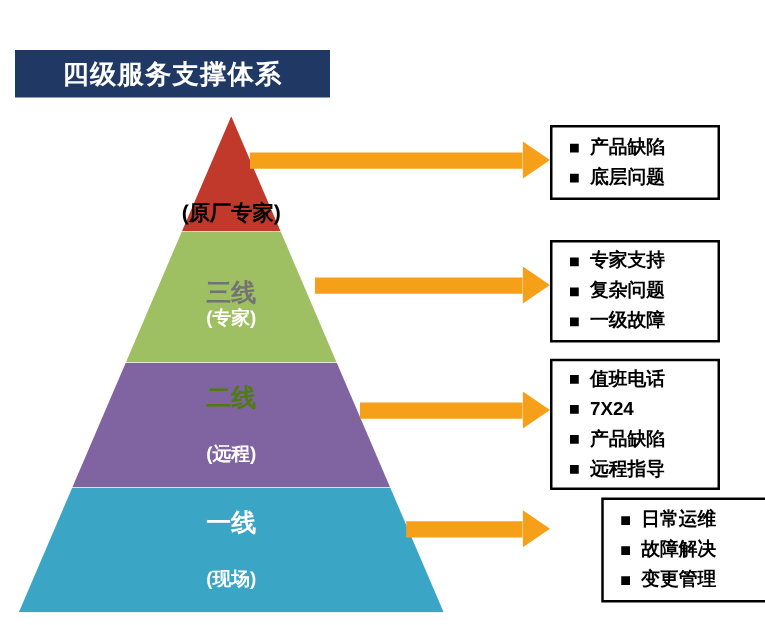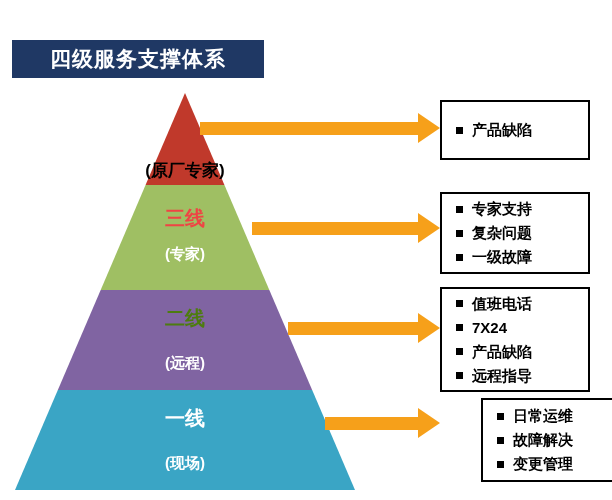--- a/index.html
+++ b/index.html
@@ -72,21 +72,21 @@
   }
   .arrow-1 { left: 200px; top: 113px; width: 240px; }
   .arrow-2 { left: 252px; top: 213px; width: 188px; }
   .arrow-3 { left: 288px; top: 313px; width: 152px; }
   .arrow-4 { left: 325px; top: 408px; width: 115px; }
 
   
   .info-box {
     position: absolute;
     left: 440px;
-    width: 150px;
+    width: 136px;
     background: #ffffff;
     border: 2px solid #000000;
     box-sizing: border-box;
     display: flex;
     flex-direction: column;
     justify-content: center;
     padding: 6px 10px 6px 14px;
   }
   .box-1 { top: 100px; height: 60px; }
   .box-2 { top: 192px; height: 82px; }
@@ -116,21 +116,21 @@
   <div class="title-banner" style="background: rgb(31, 56, 100); color: rgb(255, 255, 255); margin-top: 20px;">四级服务支撑体系</div>
 
   <div class="pyramid">
     <div class="level level-0" style="background: rgb(192, 57, 43);"></div>
     <div class="level level-1" style="background: rgb(159, 191, 99);"></div>
     <div class="level level-2" style="background: rgb(128, 100, 162);"></div>
     <div class="level level-3" style="background: rgb(58, 165, 197);"></div>
 
     <div class="level-sub sub-0" style="color: rgb(0, 0, 0);">(原厂专家)</div>
 
-    <div class="level-label lbl-1" style="color: #ef4444;">三线</div>
+    <div class="level-label lbl-1" style="color: #737373; margin-top: 16px;">三线</div>
     <div class="level-sub sub-1" style="color: rgb(255, 255, 255);">(专家)</div>
 
     <div class="level-label lbl-2" style="color: #4d7c0f;">二线</div>
     <div class="level-sub sub-2" style="color: rgb(255, 255, 255);">(远程)</div>
 
     <div class="level-label lbl-3" style="color: rgb(255, 255, 255);">一线</div>
     <div class="level-sub sub-3" style="color: rgb(255, 255, 255);">(现场)</div>
   </div>
 
   <div class="arrow arrow-1">
@@ -148,20 +148,24 @@
   <div class="arrow arrow-4">
     <div class="arrow-shaft" style="background: rgb(246, 160, 26);"></div>
     <div class="arrow-head" style="background: rgb(246, 160, 26);"></div>
   </div>
 
   <div class="info-box box-1" style="border-color: rgb(0, 0, 0);">
     <div class="box-item">
       <span class="bullet-square"></span>
       <span>产品缺陷</span>
     </div>
+    <div class="box-item">
+      <span class="bullet-square"></span>
+      <span>底层问题</span>
+    </div>
   </div>
 
   <div class="info-box box-2" style="border-color: rgb(0, 0, 0);">
     <div class="box-item">
       <span class="bullet-square"></span>
       <span>专家支持</span>
     </div>
     <div class="box-item">
       <span class="bullet-square"></span>
       <span>复杂问题</span>

